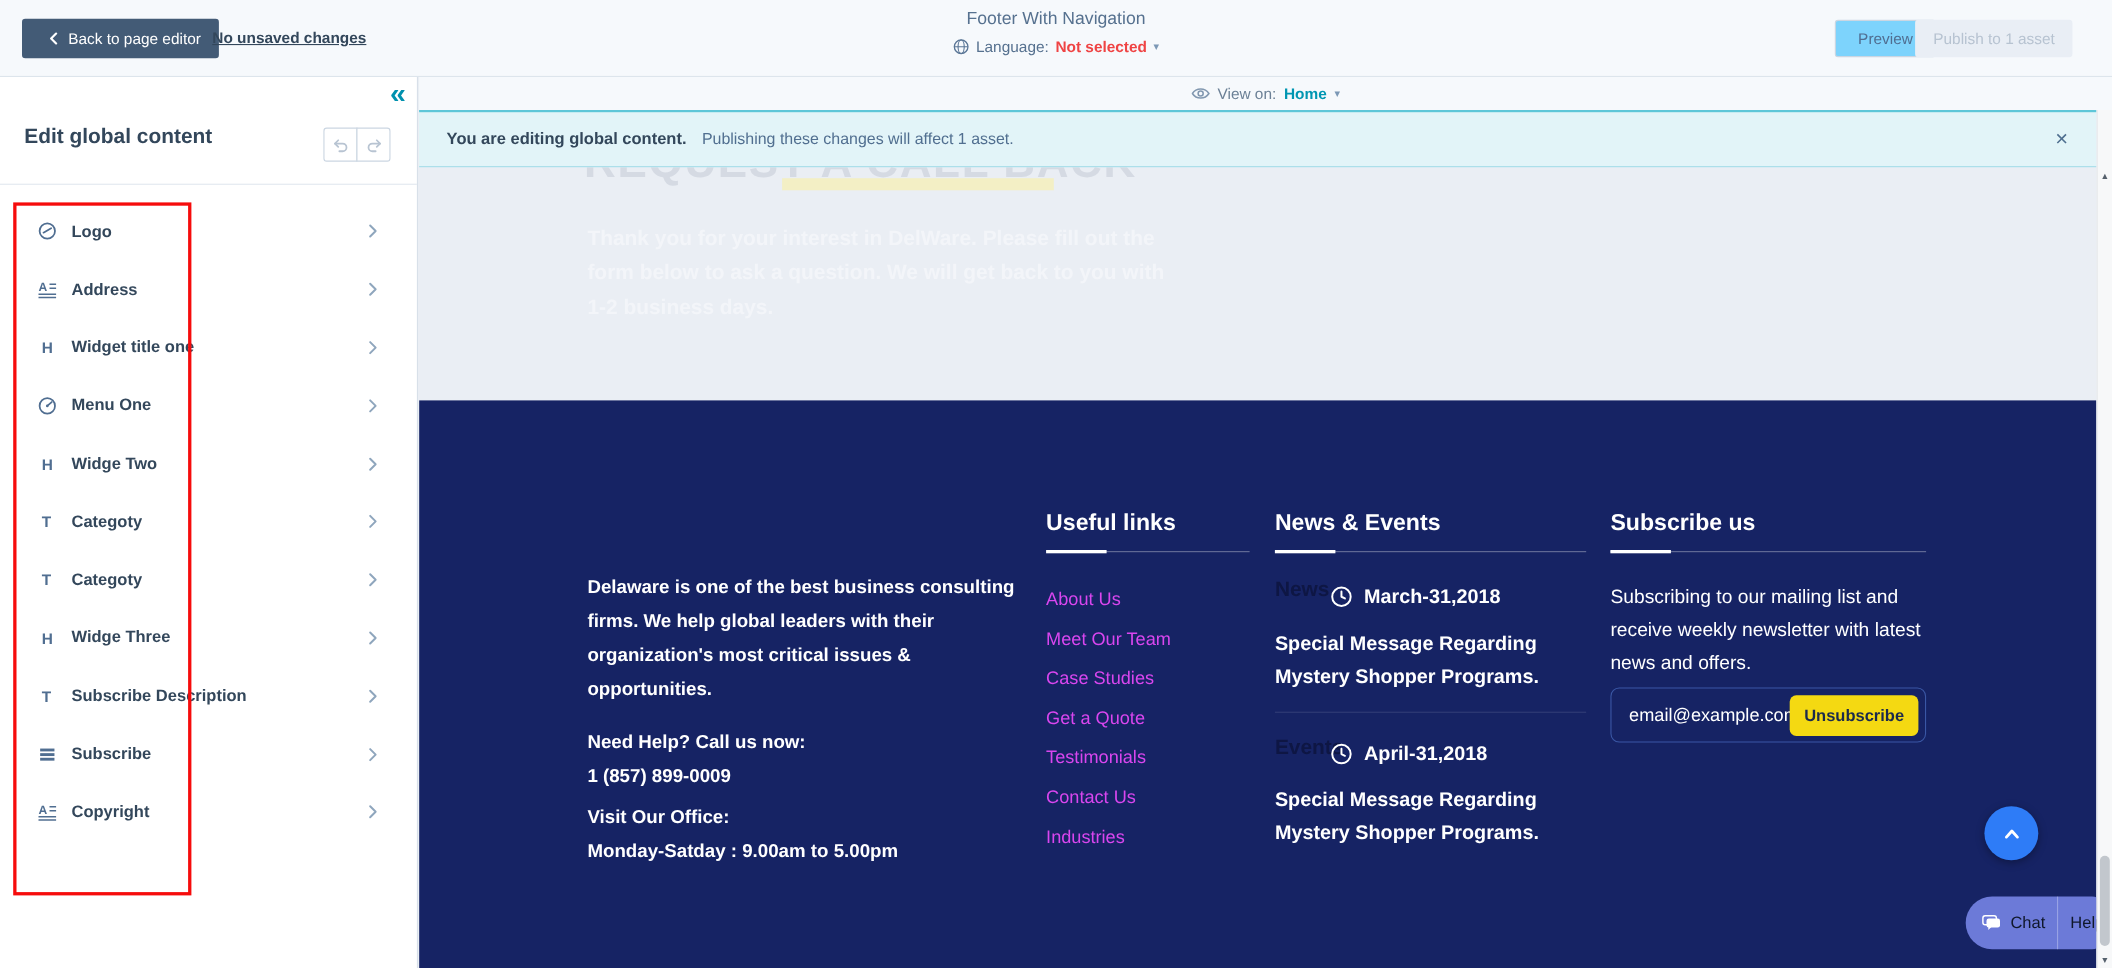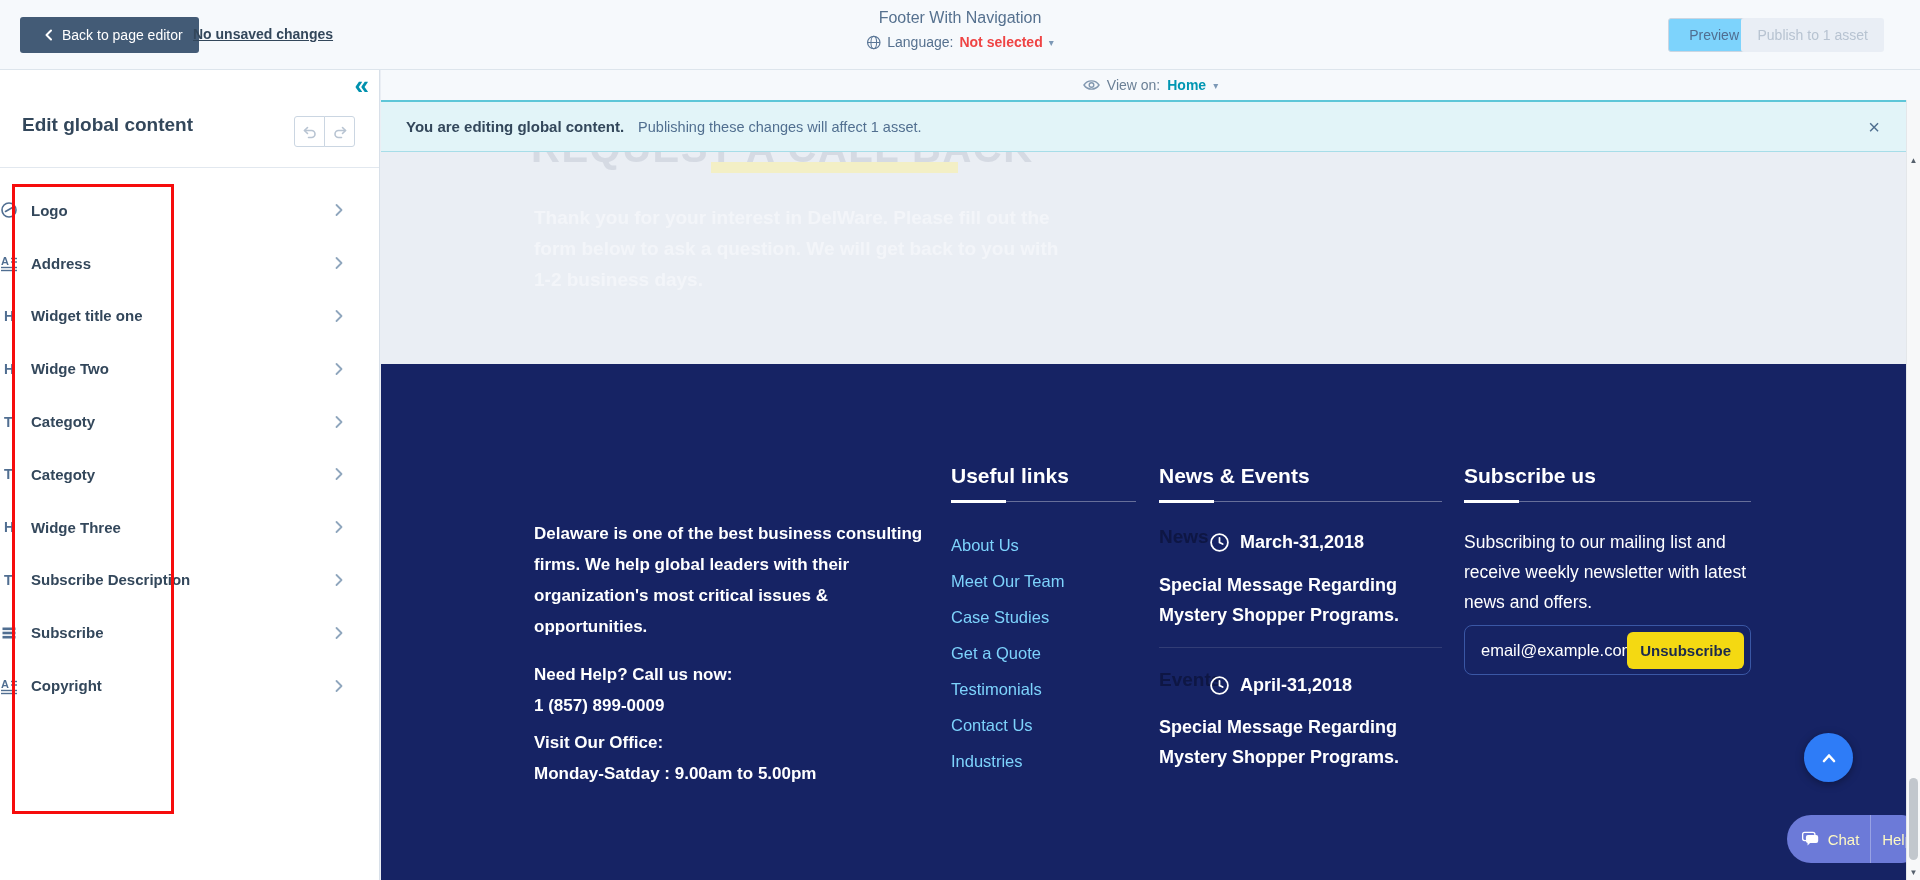--- a/index.html
+++ b/index.html
@@ -22,21 +22,21 @@
   
   .sidebar { position:absolute; left:0; top:70px; width:380px; bottom:0; background:#ffffff; border-right:1px solid #d8e0e9; z-index:10; }
   .collapse { position:absolute; right:10px; top:2px; color:#0091ae; font-size:26px; font-weight:700; cursor:pointer; line-height:1; }
   .sidebar-head { position:absolute; top:0; left:0; right:0; height:98px; border-bottom:1px solid #e2e8ef;padding-left:40px; }
   .sidebar-heading { position:absolute; left:22px; top:44px; font-size:19px; font-weight:700; color:#33475b; }
   .history-btns { position:absolute; right:24px; top:46px; display:flex; }
   .hbtn { width:31px; height:31px; background:#fff; border:1px solid #cbd6e2; display:flex; align-items:center; justify-content:center; cursor:default; }
   .hbtn.undo { border-radius:3px 0 0 3px; }
   .hbtn.redo { border-radius:0 3px 3px 0; margin-left:-1px; }
   .module-list { position:absolute; top:114px; left:0; right:0; }
-  .mod-row { height:52.8px; display:flex; align-items:center; position:relative; cursor:pointer; }
+  .mod-row { height:52.8px; display:flex; align-items:center; padding-left:34px; position:relative; cursor:pointer; }
   .mod-icon { width:18px; height:18px; display:flex; align-items:center; justify-content:center; }
   .mod-label { margin-left:13px; font-size:15px; color:#33475b; font-weight:600; white-space:nowrap; }
   .mod-chevron { position:absolute; right:32px; top:50%; transform:translateY(-50%); display:flex; }
   .red-box { position:absolute; left:12px; top:114px; width:162px; height:630px; border:3px solid #f60c0c; z-index:6; pointer-events:none; }
 
   
   .main { position:absolute; left:381px; top:70px; right:0; bottom:0; }
   .viewbar { position:absolute; top:0; left:0; right:0; height:30px; background:#f6f9fc; display:flex; align-items:center; justify-content:center; gap:7px; font-size:14px; color:#6b8096; }
   .view-value { color:#0096b2; font-weight:600; cursor:pointer; }
   .banner { position:absolute; top:30px; left:0; right:14px; height:52px; background:#e2f4f8; border-top:2px solid #5ec6d8; border-bottom:1px solid #a7dde8; display:flex; align-items:center; padding-left:25px; z-index:5; }
@@ -55,38 +55,38 @@
   .title-rule { position:relative; margin-top:12px; height:3px; }
   .title-rule .full { position:absolute; top:1px; left:0; right:0; height:1px; background:rgba(255,255,255,0.35); }
   .title-rule .seg { position:absolute; top:0; left:0; width:55px; height:3px; background:#fff; }
 
   .fcol1 { position:absolute; left:153px; top:118px; width:405px; font-size:17px; line-height:31px; font-weight:600; }
   .fcol1 .blk1 { margin-bottom:17px;margin-top:36px; }
   .fcol1 .blk2 { margin-bottom:6px; }
 
   .fcol2 { position:absolute; left:570px; top:100px; width:185px; }
   .flinks { margin-top:24px; }
-  .flink { line-height:36px; font-size:16.5px; font-weight:500; color:#7dd3fc; cursor:pointer; white-space:nowrap; }
+  .flink { line-height:36px; font-size:16.5px; font-weight:500; color:#d946ef; cursor:pointer; white-space:nowrap; }
 
   .fcol3 { position:absolute; left:778px; top:100px; width:283px; height:420px; }
   .news-tag { position:absolute; left:0; font-size:19px; font-weight:600; color:rgba(5,10,35,0.5); }
   .date-row { position:absolute; left:50px; display:flex; align-items:center; gap:10px; color:#fff; font-size:18px; font-weight:600; white-space:nowrap; }
   .news-msg { position:absolute; left:0; font-size:18px; line-height:30px; font-weight:600; color:#fff; width:275px; }
   .news-divider { position:absolute; left:0; right:0; height:1px; background:rgba(255,255,255,0.12); }
 
   .fcol4 { position:absolute; left:1083px; top:100px; width:287px; }
   .sub-desc { margin-top:24px; font-size:17.5px; line-height:30px; font-weight:500; color:#fff; }
   .sub-box { position:absolute; left:0; top:161px; width:287px; height:50px; border:1px solid #3a57a5; border-radius:8px; }
   .sub-email { position:absolute; left:16px; top:0; height:48px; width:150px; background:transparent; border:none; outline:none; color:#fff; font-size:16.5px; font-family:inherit; }
   .sub-email::placeholder { color:#ffffff; opacity:1; }
   .sub-btn { position:absolute; right:6px; top:6px; height:37px; padding:0 13px; background:#f4d912; color:#1b2a4d; border:none; border-radius:6px; font-size:15px; font-weight:700; font-family:inherit; cursor:pointer; }
 
   
   .scroll-top { position:absolute; left:1423px; top:581px; width:49px; height:49px; border-radius:50%; background:#2e7cf7; display:flex; align-items:center; justify-content:center; box-shadow:0 2px 8px rgba(0,0,0,0.35); cursor:pointer; z-index:8; }
-  .chat-pill { position:absolute; left:1406px; top:663px; width:126px; height:48px; background:#6c7ad8; border-radius:26px 12px 12px 26px; display:flex; align-items:center; color:#fef9c3; z-index:9; font-size:15px; }
+  .chat-pill { position:absolute; left:1406px; top:663px; width:126px; height:48px; background:#6c7ad8; border-radius:26px 12px 12px 26px; display:flex; align-items:center; color:#0f172a; z-index:9; font-size:15px; }
   .pill-divider { width:1px; height:48px; background:rgba(255,255,255,0.3); margin-left:11px; }
   .pill-label { margin-left:7px; cursor:pointer; }
   .pill-label.help { margin-left:11px; }
 
   
   .scrollbar { position:absolute; top:30px; right:0; width:14px; bottom:0; background:#f7f8f9; border-left:1px solid #e4e7ea; z-index:15; }
   .sb-up { position:absolute; top:56px; left:0; right:0; text-align:center; font-size:8px; color:#55606c; }
   .sb-thumb { position:absolute; top:678px; left:2px; width:9px; height:82px; background:#c2c7cd; border-radius:5px; cursor:pointer; }
   .sb-down { position:absolute; bottom:3px; left:0; right:0; text-align:center; font-size:8px; color:#55606c; }
 </style>
@@ -182,20 +182,35 @@
             </svg>
         </span>
         <span class="mod-label">Widget title one</span>
         <span class="mod-chevron">
             <svg width="16" height="16" viewBox="0 0 16 16">
               <polyline points="5.5,3 10.5,8 5.5,13" fill="none" stroke="#8fa6bd" stroke-width="1.8" stroke-linecap="round" stroke-linejoin="round"></polyline>
             </svg>
           </span>
       </div>
 
+      <div class="mod-row">
+        <span class="mod-icon">
+          <svg width="18" height="18" viewBox="0 0 18 18">
+              <circle cx="9" cy="9" r="7" fill="none" stroke="#506e91" stroke-width="1.6"></circle>
+              <circle cx="9" cy="9" r="1.2" fill="#506e91"></circle>
+              <path d="M9 9 L13 5.5" stroke="#506e91" stroke-width="1.6" stroke-linecap="round"></path>
+            </svg>
+        </span>
+        <span class="mod-label">Menu One</span>
+        <span class="mod-chevron">
+            <svg width="16" height="16" viewBox="0 0 16 16">
+              <polyline points="5.5,3 10.5,8 5.5,13" fill="none" stroke="#8fa6bd" stroke-width="1.8" stroke-linecap="round" stroke-linejoin="round"></polyline>
+            </svg>
+          </span>
+      </div>
 
       <div class="mod-row">
         <span class="mod-icon">
           <svg width="18" height="18" viewBox="0 0 18 18">
               <text x="4" y="14" font-size="14" font-weight="bold" fill="#506e91">H</text>
             </svg>
         </span>
         <span class="mod-label">Widge Two</span>
         <span class="mod-chevron">
             <svg width="16" height="16" viewBox="0 0 16 16">

